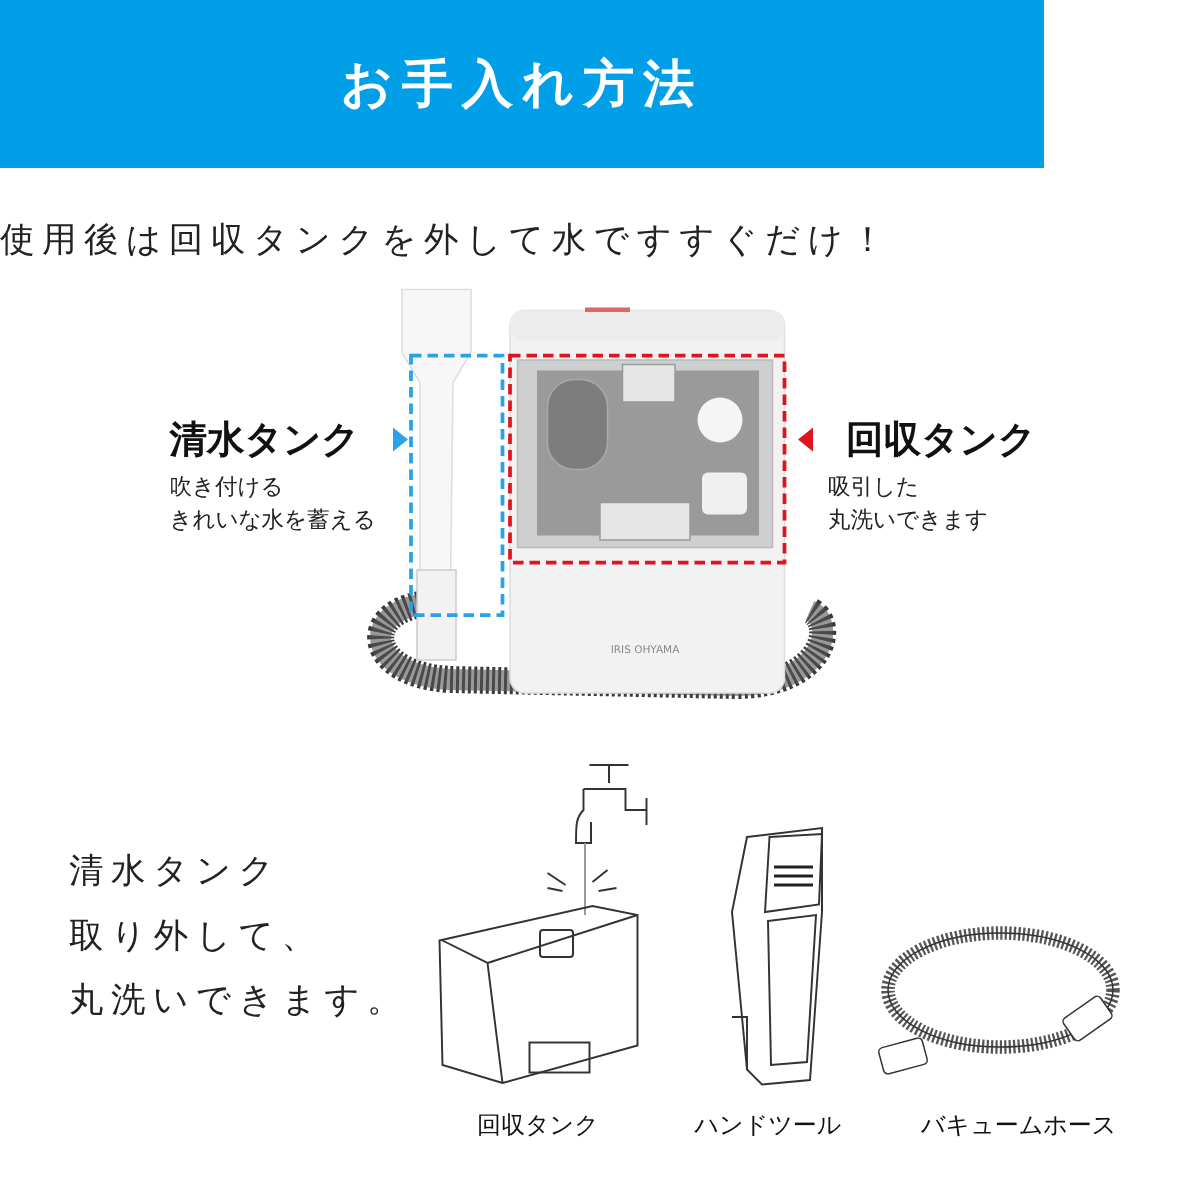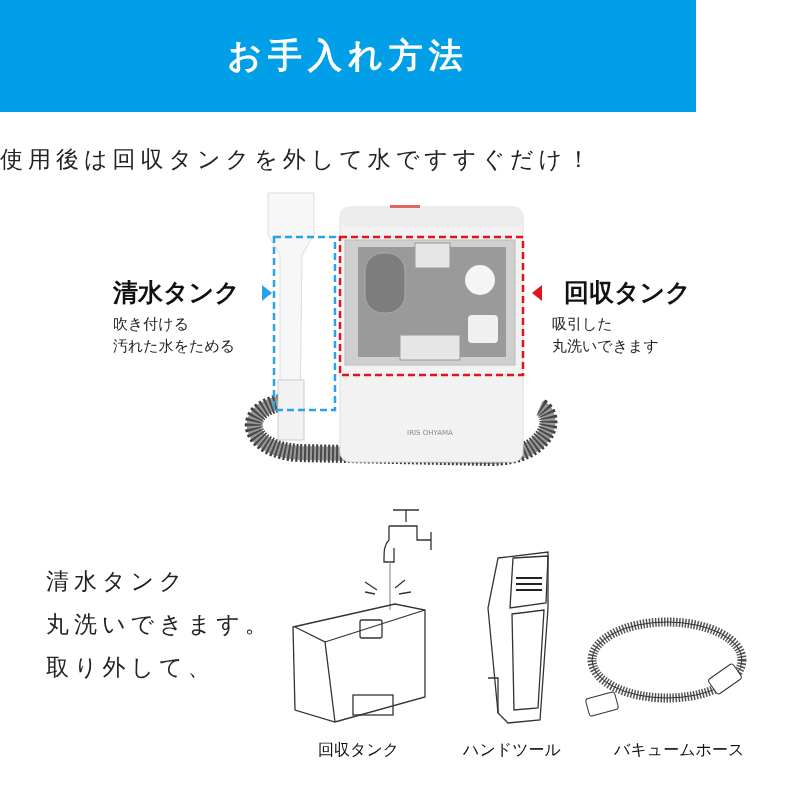--- a/index.html
+++ b/index.html
@@ -29,21 +29,21 @@
 
 <div class="subtitle">使用後は回収タンクを外して水ですすぐだけ！</div>
 
 <div class="label-block" style="left:113px; top:276px;">
   <div class="label-title">
     <span>清水タンク</span>
     <span class="tri-right"></span>
   </div>
   <div class="label-desc">
     <div>吹き付ける</div>
-    <div>汚れた水をためる</div>
+    <div>きれいな水を蓄える</div>
   </div>
 </div>
 
 <div class="label-block" style="left:532px; top:276px;">
   <div class="label-title">
     <span class="tri-left"></span>
     <span>回収タンク</span>
   </div>
   <div class="label-desc" style="margin-left:20px;">
     <div>吸引した</div>
@@ -73,22 +73,22 @@
     <path d="M28 8 L74 8 L74 50 L62 70 L60 230 L40 230 L40 70 L28 50 Z" fill="#f7f7f7" stroke="#ddd"></path>
     <rect x="38" y="195" width="26" height="60" fill="#f2f2f2" stroke="#ccc"></rect>
 
     <rect x="34" y="52" width="61" height="173" fill="none" stroke="#2aa1e8" stroke-width="2.5" stroke-dasharray="7 4"></rect>
     <rect x="100" y="52" width="183" height="138" fill="none" stroke="#e0141e" stroke-width="2.5" stroke-dasharray="7 4"></rect>
   </svg>
 </div>
 
 <div class="tools-text">
   <div>清水タンク</div>
+  <div>取り外して、</div>
   <div>丸洗いできます。</div>
-  <div>取り外して、</div>
 </div>
 
 <div style="position:absolute; left:285px; top:502px;">
   <svg width="150" height="225" viewBox="0 0 150 225" fill="none" stroke="#333" stroke-width="1.3">
     <path d="M108 8 h26 M121 8 v12"></path>
     <path d="M104 24 h28 v14 h14 M146 30 v18"></path>
     <path d="M104 24 v14 c-5 5 -5 10 -5 22 h10 v-14"></path>
     <line x1="105" y1="60" x2="105" y2="108" stroke="#999"></line>
     <path d="M80 80 l12 8 M80 90 l10 2 M120 78 l-10 8 M126 90 l-12 2"></path>
     <path d="M8 125 L110 102 L140 108 L140 195 L50 220 L10 208 Z"></path>

